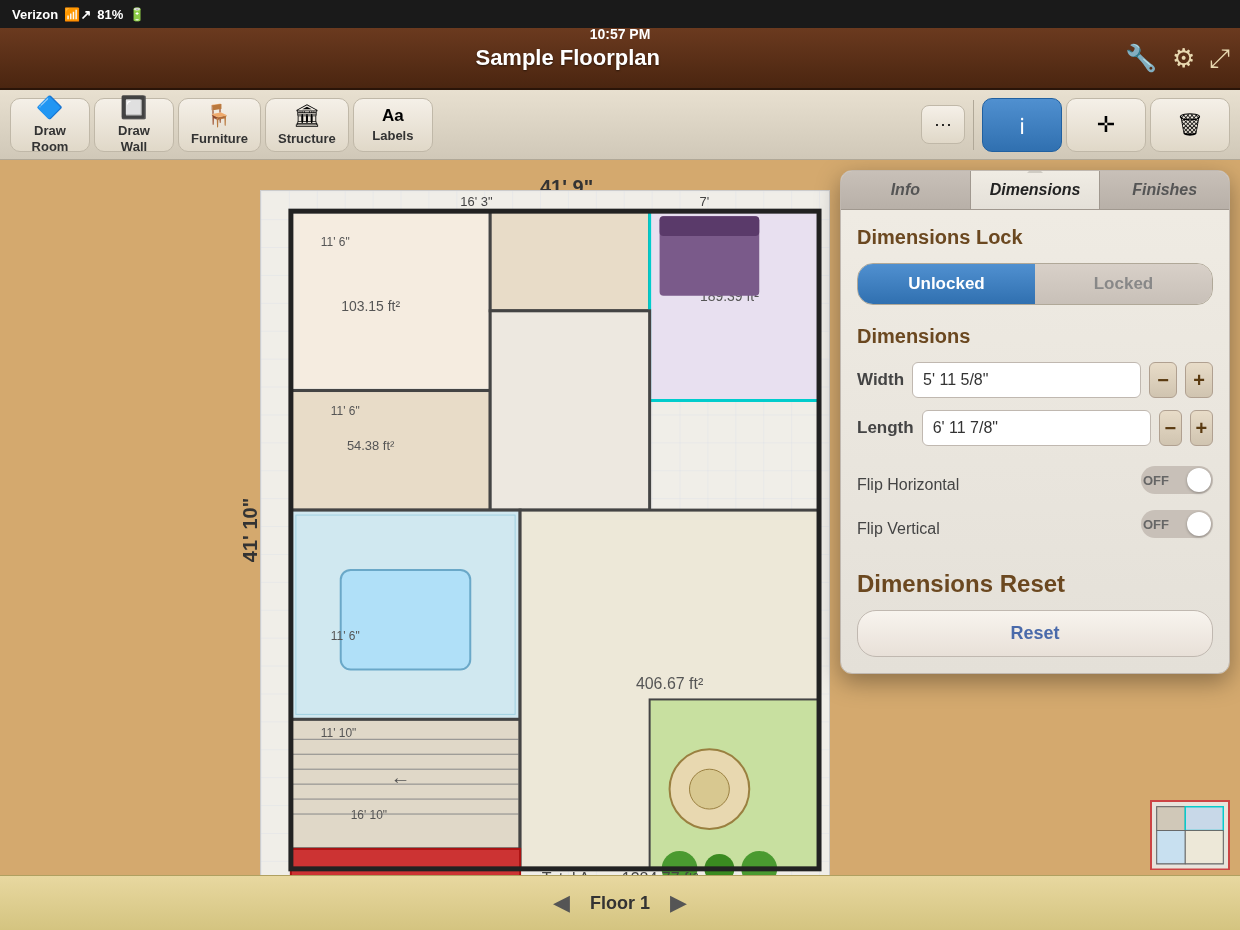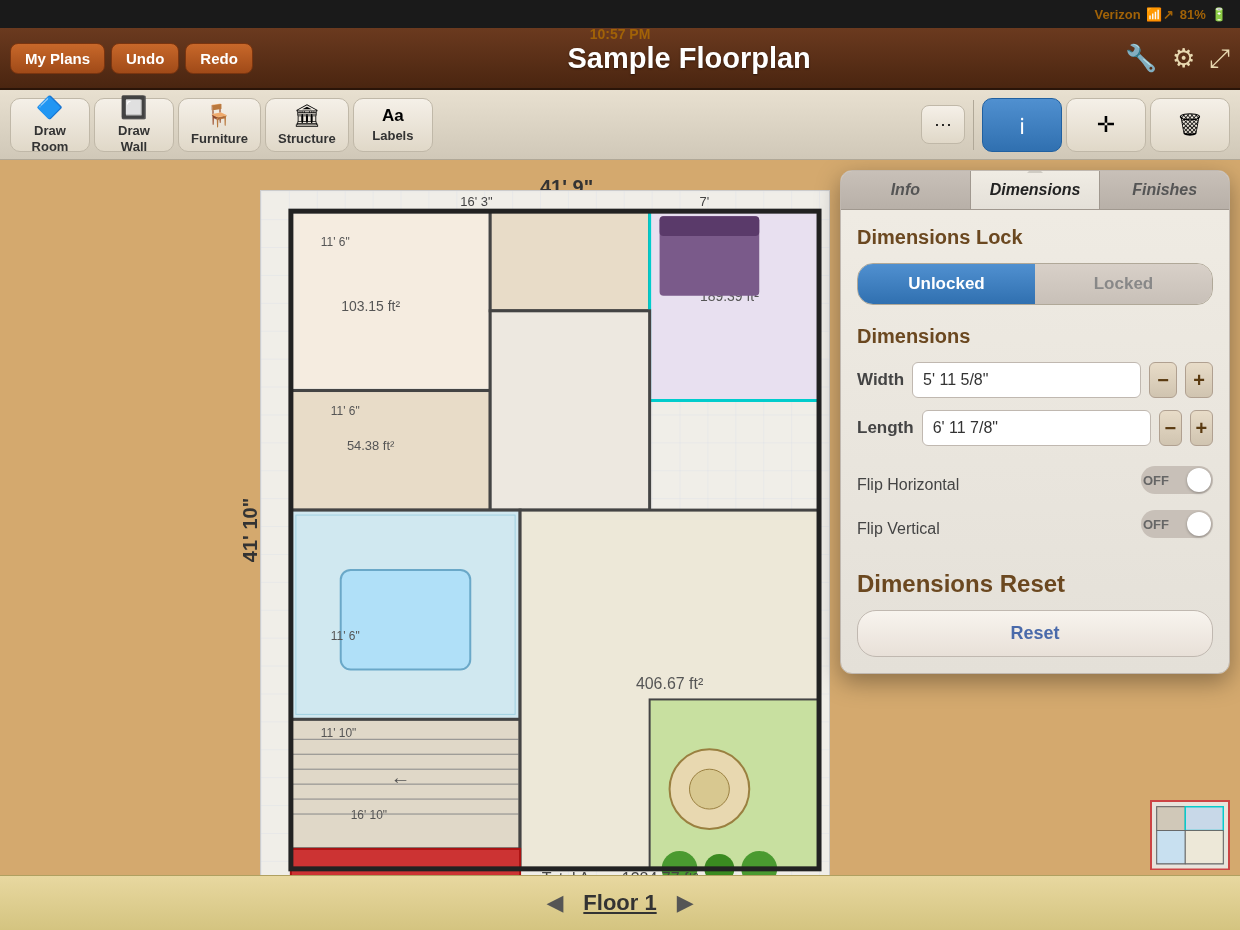--- a/index.html
+++ b/index.html
@@ -1,31 +1,31 @@
 <!DOCTYPE html>
 <html><head>
   <meta charset="utf-8">
   <style>
     * { box-sizing: border-box; margin: 0; padding: 0; }
     body { width: 1240px; height: 930px; overflow: hidden; font-family: -apple-system, 'Helvetica Neue', Arial, sans-serif; background: #c8a96e; }
 
     
     #status-bar {
-      height: 28px; background: #1a1a1a; display: flex; align-items: center; justify-content: flex-end; padding: 0 12px; color: #a16207; font-size: 13px; font-weight: 600;
+      height: 28px; background: #1a1a1a; display: flex; align-items: center; justify-content: flex-start; padding: 0 12px; color: #ffffff; font-size: 13px; font-weight: 600;
     }
     #status-bar .left { display: flex; align-items: center; gap: 6px; }
     #status-bar .center { position: absolute; left: 50%; transform: translateX(-50%); font-size: 14px; font-weight: 700; margin-top: 40px; }
     #status-bar .right { display: flex; align-items: center; gap: 6px; }
 
     
     #top-toolbar {
       height: 62px; background: linear-gradient(to bottom, #6b3a1f, #4a2510); display: flex; align-items: center; justify-content: space-between; padding: 0 10px; border-bottom: 2px solid #2a1408;
     }
     #top-toolbar .left-btns { display: flex; gap: 6px; }
-    #top-toolbar .title { color: white; font-size: 29px; font-weight: 700; text-shadow: 0 1px 2px rgba(0,0,0,0.5); flex: 1; text-align: center; }
+    #top-toolbar .title { color: white; font-size: 22px; font-weight: 700; text-shadow: 0 1px 2px rgba(0,0,0,0.5); flex: 1; text-align: center; }
     #top-toolbar .right-icons { display: flex; gap: 14px; align-items: center; }
 
     .toolbar-btn {
       background: linear-gradient(to bottom, #c8682a, #a04a18); color: white; border: 1px solid #7a3510; border-radius: 8px; padding: 6px 14px; font-size: 15px; font-weight: 600; cursor: pointer;
     }
 
     
     #secondary-toolbar {
       height: 70px; background: linear-gradient(to bottom, #e8e0d0, #d0c8b8); border-bottom: 1px solid #b0a898; display: flex; align-items: center; padding: 0 10px; gap: 4px;
     }
@@ -55,21 +55,21 @@
     .scale-line::before, .scale-line::after { content: ''; position: absolute; width: 2px; height: 8px; background: #333; top: -2px; }
     .scale-line::after { right: 0; }
     .scale-text { font-size: 13px; color: #333; text-align: center; margin-top: 2px; }
 
     
     #total-area { position: absolute; bottom: 42px; left: 50%; transform: translateX(-50%); font-size: 16px; color: #444; font-weight: 500; white-space: nowrap; }
 
     
     #floor-nav { position: absolute; bottom: 0; left: 0; right: 0; height: 55px; background: linear-gradient(to bottom, #e8d8a0, #d4c480); border-top: 1px solid #b0a060; display: flex; align-items: center; justify-content: center; gap: 20px; }
     .floor-nav-btn { font-size: 22px; color: #555; cursor: pointer; background: none; border: none; }
-    .floor-name { font-size: 22px; font-weight: 700; color: #333; text-decoration: underline; }
+    .floor-name { font-size: 18px; font-weight: 700; color: #333; }
 
     
     #floorplan-svg { position: absolute; top: 0; left: 0; width: 100%; height: 100%; }
 
     
     #right-panel {
       position: absolute; right: 10px; top: 10px; width: 390px; background: linear-gradient(to bottom, #f0ece4, #e4e0d8); border-radius: 12px; border: 1px solid #c0b8b0; box-shadow: 0 8px 24px rgba(0,0,0,0.35); overflow: hidden;
     }
 
     
@@ -129,25 +129,20 @@
   </div>
   <div class="center">10:57 PM</div>
   <div class="right">
     <span>↗</span>
     <span>81%</span>
     <span>🔋</span>
   </div>
 </div>
 
 <div id="top-toolbar">
-  <div class="left-btns">
-    <button class="toolbar-btn">My Plans</button>
-    <button class="toolbar-btn">Undo</button>
-    <button class="toolbar-btn">Redo</button>
-  </div>
   <div class="title">Sample Floorplan</div>
   <div class="right-icons">
     <span class="icon-btn">🔧</span>
     <span class="icon-btn">⚙</span>
     <span class="icon-btn">⤢</span>
   </div>
 </div>
 
 <div id="secondary-toolbar">
   <div class="tool-item">

